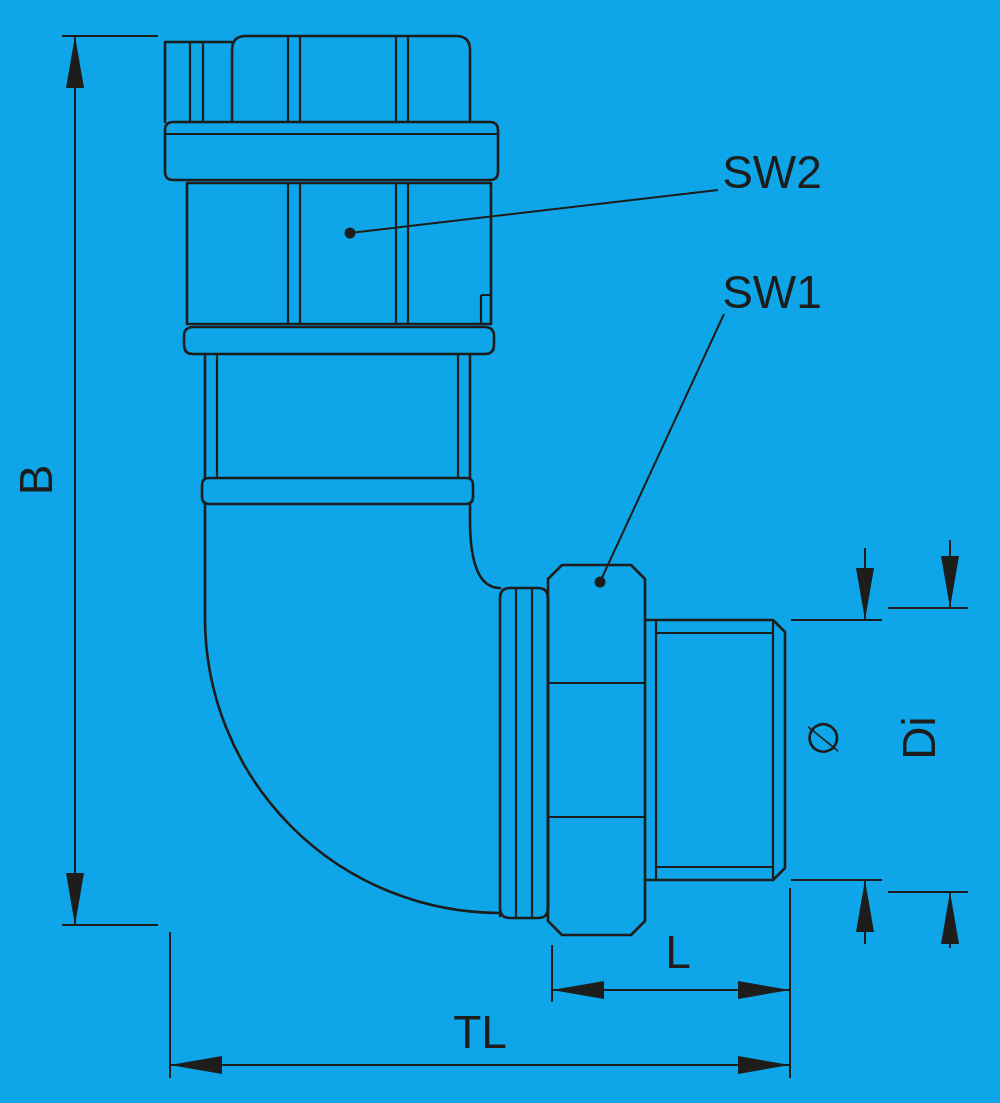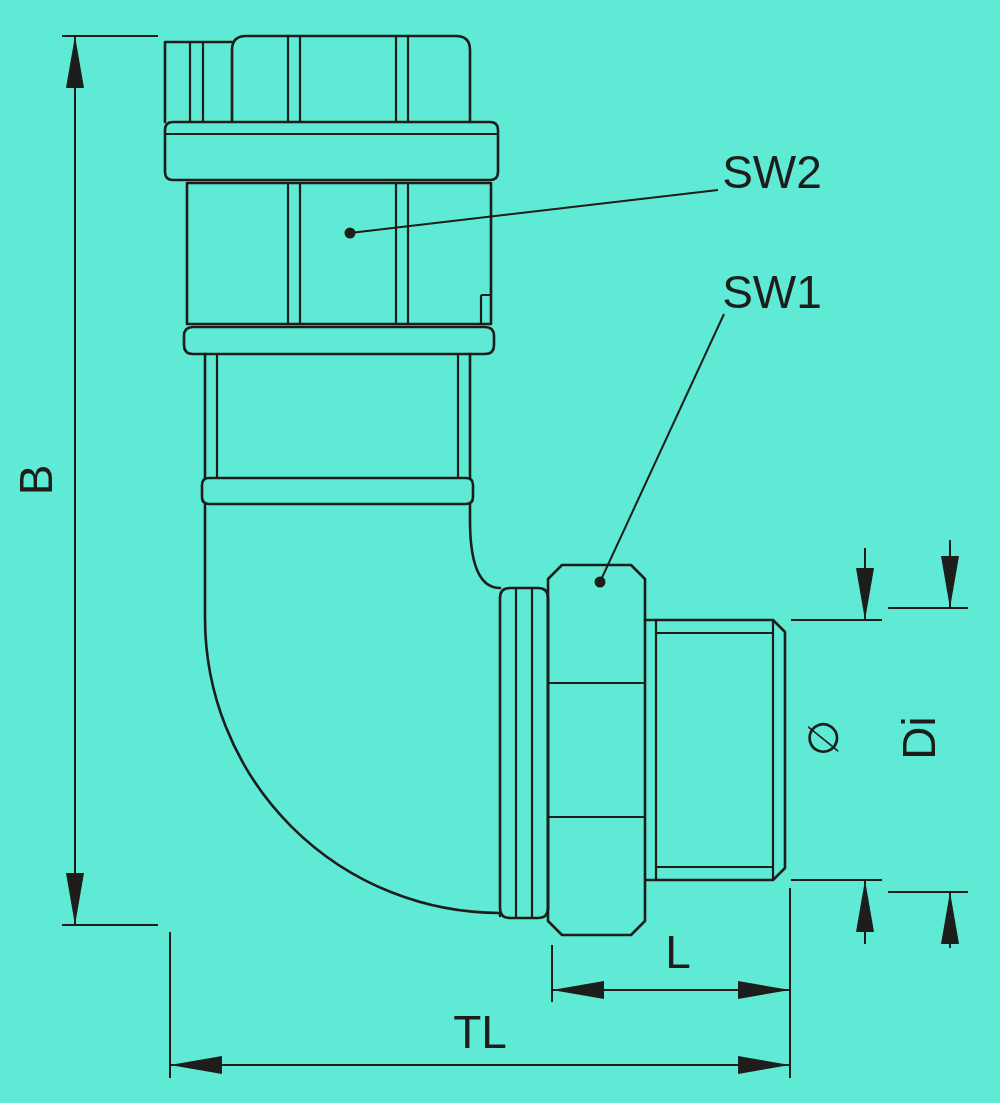--- a/index.html
+++ b/index.html
@@ -5,21 +5,21 @@
   html, body {
     margin: 0;
     padding: 0;
     background: #ffffff;
     font-family: "Liberation Sans", sans-serif;
   }
   .canvas {
     position: relative;
     width: 1000px;
     height: 1103px;
-    background: #5eead4;
+    background: #0ea5e9;
     overflow: hidden;
   }
   svg { display: block; }
   .outline {
     fill: none;
     stroke: #1d1d1b;
     stroke-width: 2.6;
     stroke-linecap: round;
     stroke-linejoin: round;
   }

